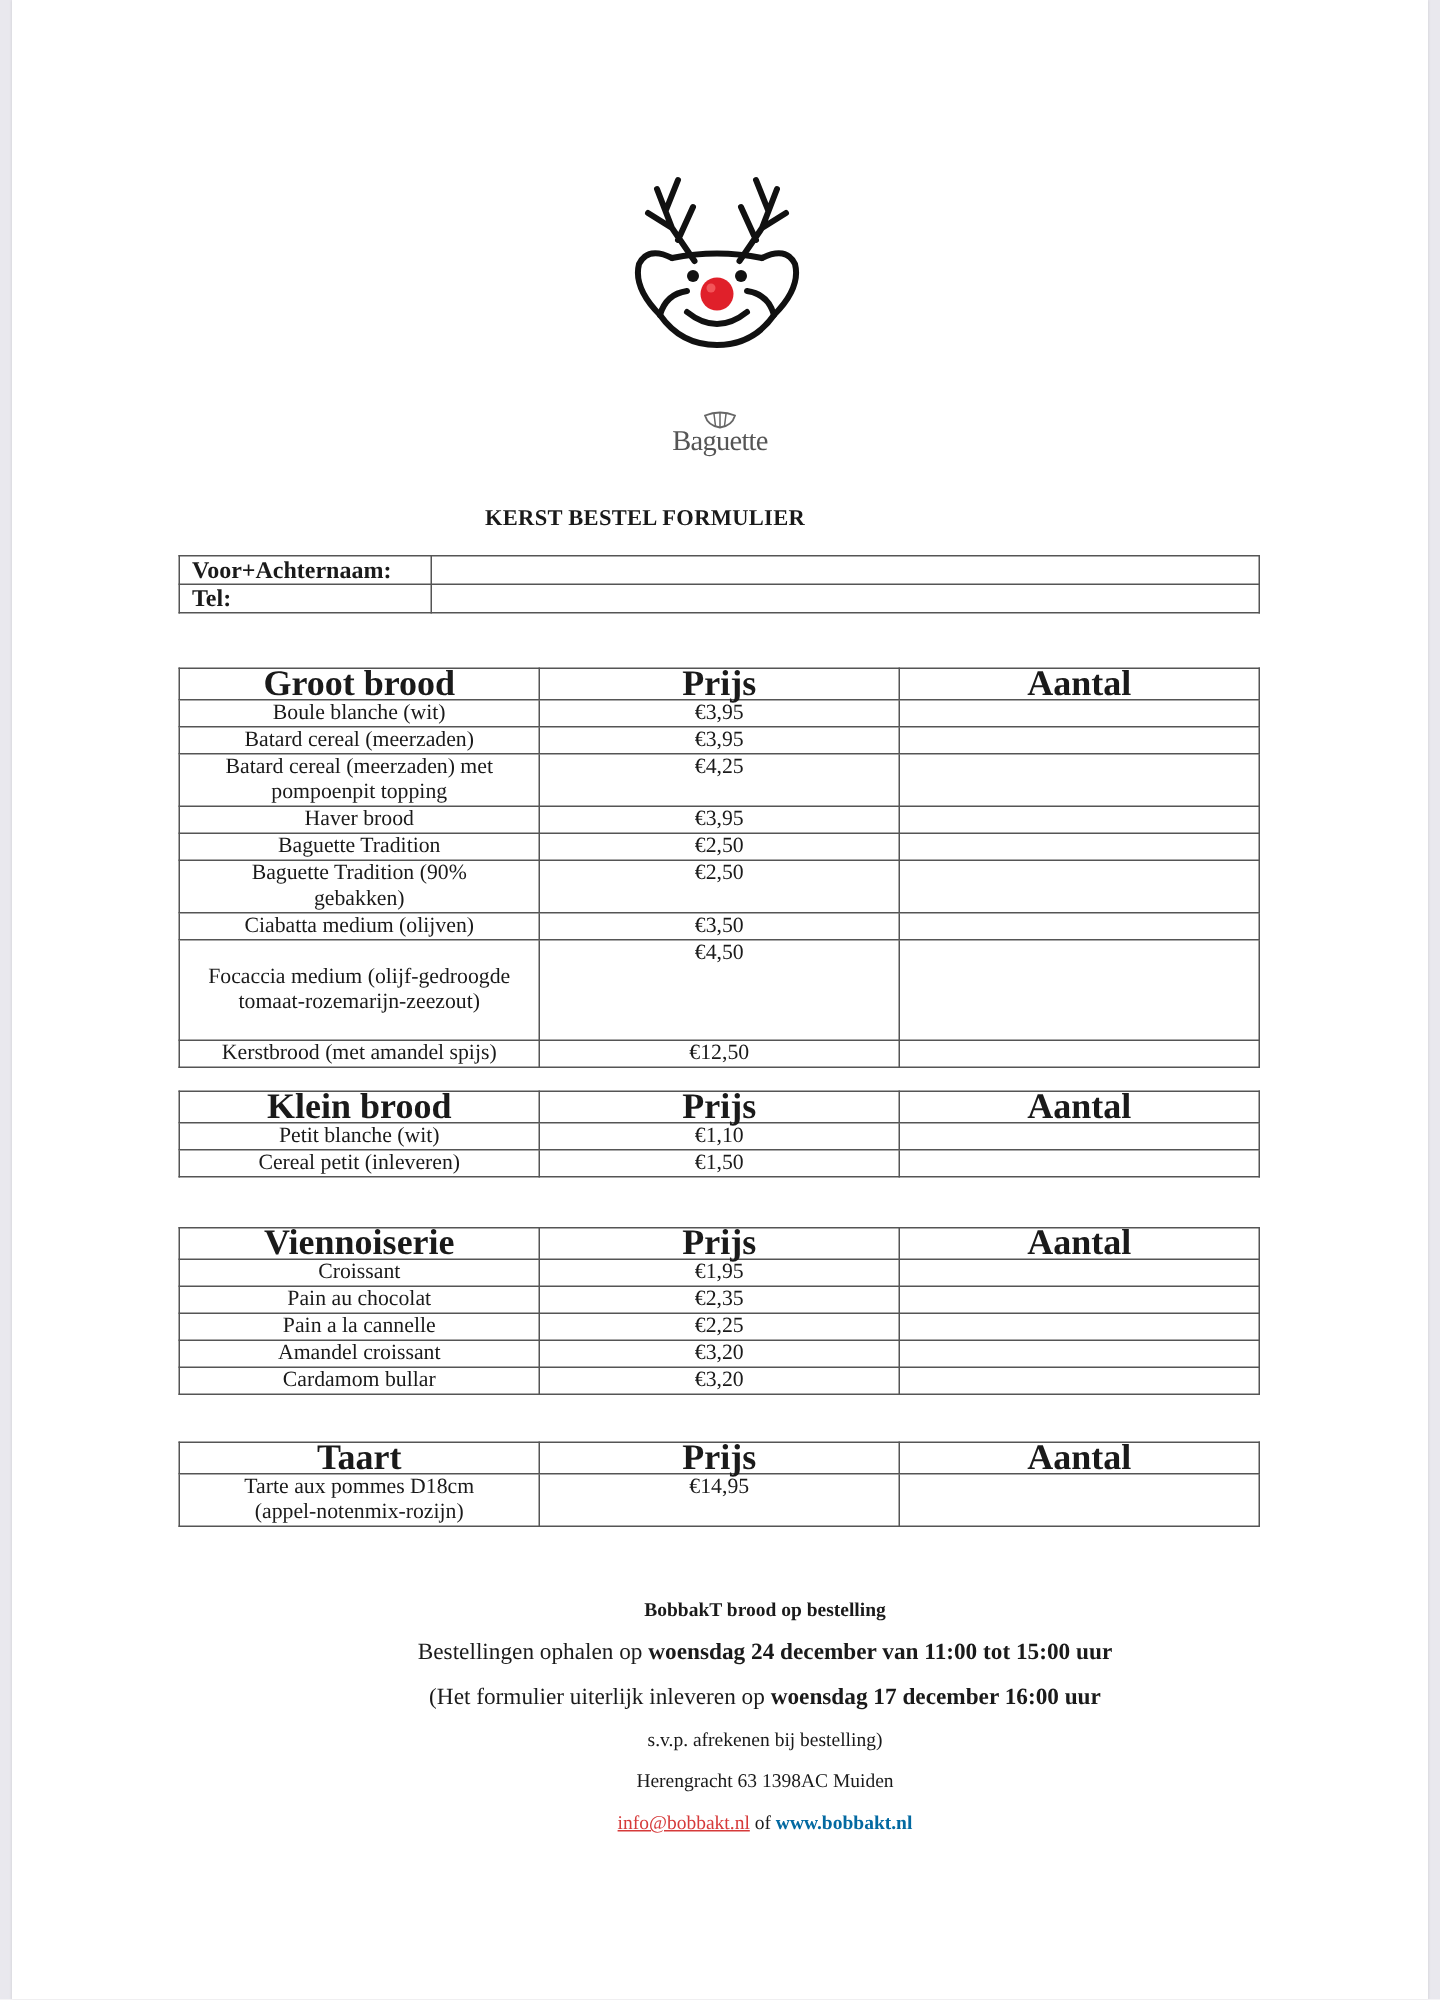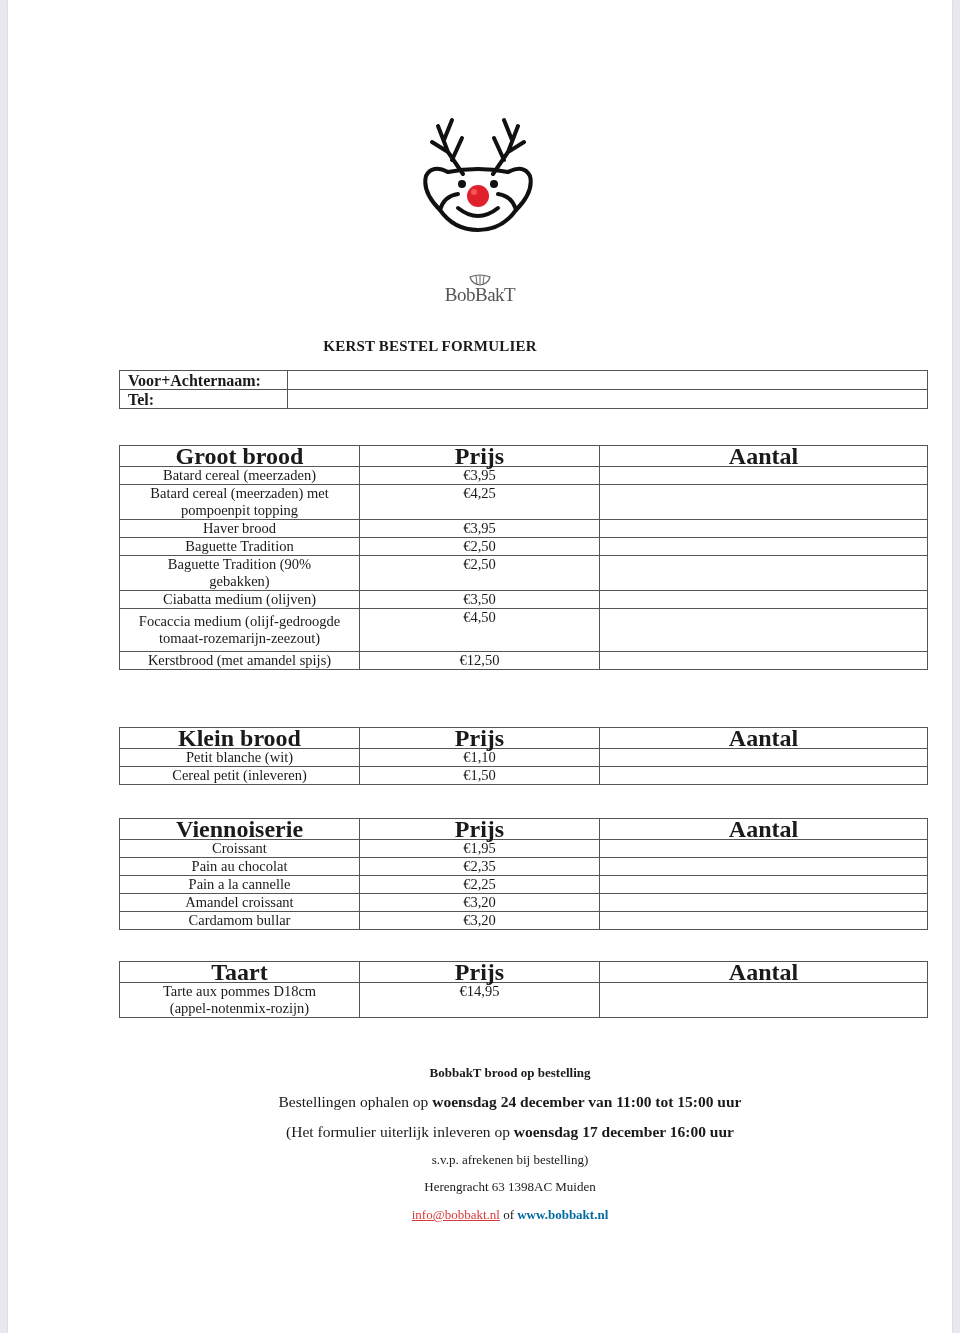--- a/index.html
+++ b/index.html
@@ -12,21 +12,21 @@
     box-shadow: 0 0 2px rgba(0,0,0,0.12);
   }
   .reindeer { position: absolute; left: 418px; top: 112px; width: 120px; height: 128px; }
   .brand { position: absolute; left: 430px; top: 274px; width: 100px; text-align: center; }
   .brand-icon { display: block; margin: 0 auto; width: 24px; height: 12px; }
   .brand-name { font-size: 19px; letter-spacing: -0.5px; color: #555; font-family: "Liberation Serif", serif; line-height: 18px; }
   .form-title {
     position: absolute; left: 0; top: 338px; width: 860px; text-align: center;
     font-weight: bold; font-size: 15px; letter-spacing: 0.2px;
   }
-  table { border-collapse: collapse; position: absolute; left: 119px; width: 809px; table-layout: fixed; }
+  table { border-collapse: collapse; position: absolute; left: 119px; width: 721px; table-layout: fixed; }
   td, th { border: 1px solid #555; padding: 0; }
   .info td { font-size: 16px; font-weight: bold; height: 18px; line-height: 17px; padding-left: 8px; }
   .info td.val { padding: 0; }
   .menu th { font-size: 24px; font-weight: bold; height: 20px; line-height: 20px; text-align: center; }
   .menu td { font-size: 14.5px; text-align: center; line-height: 17px; vertical-align: top; }
   .menu td.name { padding: 0 4px; }
   .footer { position: absolute; left: 0; width: 960px; text-align: center; padding-left: 30px; }
   .f1 { top: 1065px; font-size: 13px; font-weight: bold; }
   .f2 { top: 1093px; font-size: 15.5px; }
   .f3 { top: 1123px; font-size: 15.5px; }
@@ -59,21 +59,21 @@
   <circle cx="76" cy="72" r="4" fill="#111"></circle>
   <circle cx="60" cy="84" r="11" fill="#e0202a"></circle>
   <circle cx="56" cy="80" r="3" fill="#ff7a7a" opacity="0.6"></circle>
 </svg>
 
 <div class="brand">
   <svg class="brand-icon" viewBox="0 0 24 12">
     <path d="M2 3 Q12 -1 22 3 Q20 10 12 11 Q4 10 2 3 Z" fill="none" stroke="#666" stroke-width="1.2"></path>
     <path d="M8 2 L9 10 M12 1 L12 11 M16 2 L15 10" stroke="#666" stroke-width="1"></path>
   </svg>
-  <div class="brand-name">BobBakT</div>
+  <div class="brand-name">Baguette</div>
 </div>
 
 <div class="form-title">KERST BESTEL FORMULIER</div>
 
 <table class="info" style="top:370px;">
   <colgroup>
       <col style="width:168px">
       <col>
     </colgroup>
   <tbody>
@@ -94,20 +94,25 @@
       <col style="width:240px">
       <col>
     </colgroup>
   <tbody>
       <tr>
     <th>Groot brood</th>
     <th>Prijs</th>
     <th>Aantal</th>
   </tr>
   <tr>
+    <td class="name">Boule blanche (wit)</td>
+    <td>€3,95</td>
+    <td></td>
+  </tr>
+  <tr>
     <td class="name">Batard cereal (meerzaden)</td>
     <td>€3,95</td>
     <td></td>
   </tr>
   <tr>
     <td class="name">Batard cereal (meerzaden) met pompoenpit topping</td>
     <td>€4,25</td>
     <td></td>
   </tr>
   <tr>
@@ -124,21 +129,21 @@
     <td class="name" style="padding:0 28px;">Baguette Tradition (90% gebakken)</td>
     <td>€2,50</td>
     <td></td>
   </tr>
   <tr>
     <td class="name">Ciabatta medium (olijven)</td>
     <td>€3,50</td>
     <td></td>
   </tr>
   <tr>
-    <td class="name" style="padding:4px 10px;">Focaccia medium (olijf-gedroogde tomaat-rozemarijn-zeezout)</td>
+    <td class="name" style="padding:16px 10px;">Focaccia medium (olijf-gedroogde tomaat-rozemarijn-zeezout)</td>
     <td>€4,50</td>
     <td></td>
   </tr>
   <tr>
     <td class="name">Kerstbrood (met amandel spijs)</td>
     <td>€12,50</td>
     <td></td>
   </tr>
 </tbody>
   </table>

